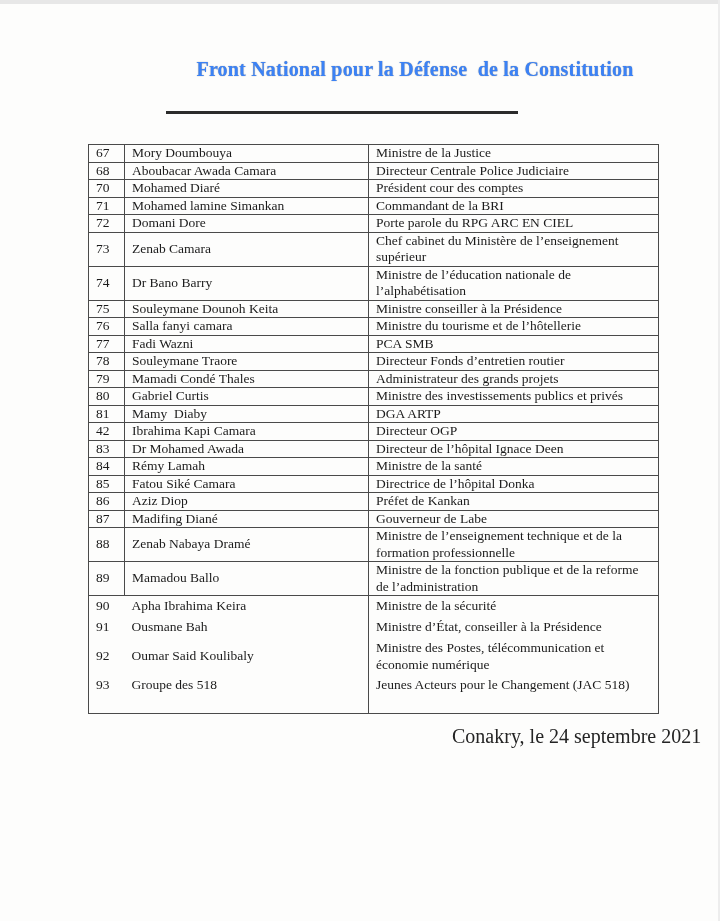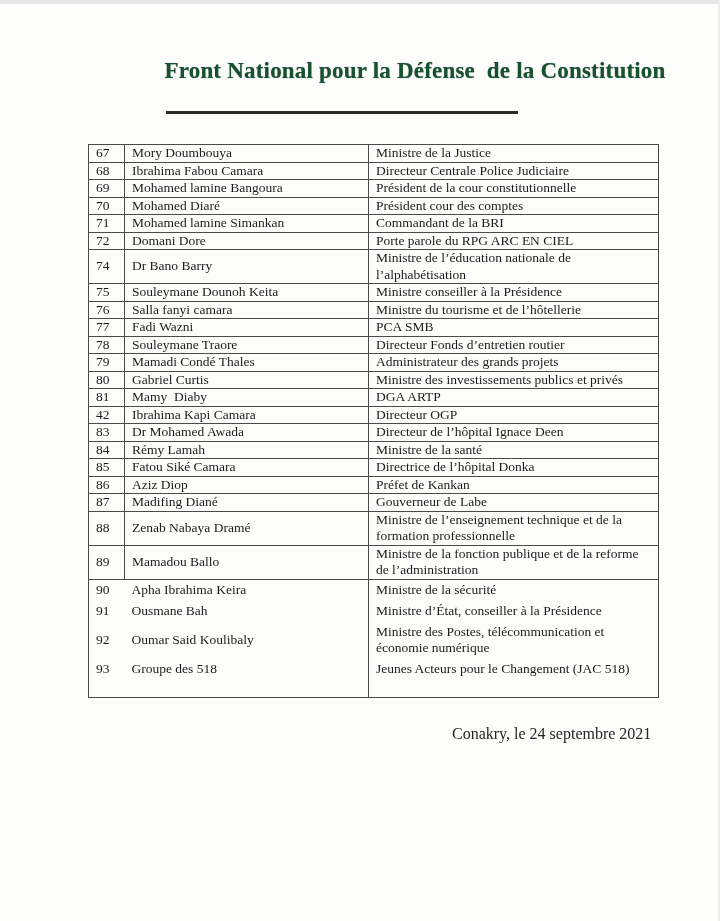--- a/index.html
+++ b/index.html
@@ -5,21 +5,21 @@
   html,body { margin:0; padding:0; }
   body {
     width:720px; height:921px; position:relative; overflow:hidden;
     background:#fdfdfc; color:#1d1d1d;
     font-family:"Liberation Serif", serif;
   }
   .scan-edge-top { position:absolute; top:0; left:0; width:720px; height:4px; background:#e7e7e7; }
   .scan-edge-right { position:absolute; top:0; right:0; width:2px; height:921px; background:#ededed; }
   .title {
     position:absolute; top:58px; left:110px; width:610px; text-align:center;
-    font-size:23px; font-weight:bold; color:#14532d; letter-spacing:0.2px;
+    font-size:20px; font-weight:bold; color:#3b82f6; letter-spacing:0.2px;
     white-space:pre-wrap; text-shadow:0 0 1px rgba(25,25,25,0.5);
   }
   .rule { position:absolute; top:111px; left:166px; width:352px; height:3px; background:#2b2b2b; }
   table.doc {
     position:absolute; top:144px; left:88px; width:570px;
     border-collapse:collapse; table-layout:fixed;font-family:Liberation Serif, serif;
   }
   table.doc td {
     border:1px solid #4a4a4a; font-size:13.5px; line-height:16.5px;
     padding:0 5px 0 7px; vertical-align:middle; color:#1b1b1b;
@@ -27,21 +27,21 @@
   }
   table.doc tr { height:17px; }
   td.c1 { padding-left:8px; }
   td.c2 { white-space:pre-wrap; }
   tr.mg td:first-child { border-right-style:hidden; }
   tr.mg td:nth-child(2) { border-left-style:hidden; }
   tr.nt td { border-top-style:hidden; }
   tr.r90 td, tr.r91 td { height:21px;margin-left:10px; }
   tr.r92 td { height:37px; }
   tr.r93 td { height:36px; vertical-align:top; padding-top:2px; }
-  .dateline { position:absolute; top:725px; left:452px; font-size:16px; color:#242424; }
+  .dateline { position:absolute; top:725px; left:452px; font-size:20px; color:#242424; }
 </style>
 </head>
 <body>
 
 <div class="scan-edge-top"></div>
 <div class="scan-edge-right"></div>
 
 <div class="title">Front National pour la Défense  de la Constitution</div>
 <div class="rule"></div>
 
@@ -52,42 +52,42 @@
       <col style="width:290px">
     </colgroup>
   <tbody>
     <tr>
         <td class="c1">67</td>
         <td class="c2">Mory Doumbouya</td>
         <td class="c3">Ministre de la Justice</td>
       </tr>
     <tr>
         <td class="c1">68</td>
-        <td class="c2">Ibrahima Fabou Camara</td>
+        <td class="c2">Aboubacar Awada Camara</td>
         <td class="c3">Directeur Centrale Police Judiciaire</td>
-      </tr>
-    <tr>
-        <td class="c1">69</td>
-        <td class="c2">Mohamed lamine Bangoura</td>
-        <td class="c3">Président de la cour constitutionnelle</td>
       </tr>
     <tr>
         <td class="c1">70</td>
         <td class="c2">Mohamed Diaré</td>
         <td class="c3">Président cour des comptes</td>
       </tr>
     <tr>
         <td class="c1">71</td>
         <td class="c2">Mohamed lamine Simankan</td>
         <td class="c3">Commandant de la BRI</td>
       </tr>
     <tr>
         <td class="c1">72</td>
         <td class="c2">Domani Dore</td>
         <td class="c3">Porte parole du RPG ARC EN CIEL</td>
+      </tr>
+    <tr>
+        <td class="c1">73</td>
+        <td class="c2">Zenab Camara</td>
+        <td class="c3">Chef cabinet du Ministère de l’enseignement supérieur</td>
       </tr>
     <tr>
         <td class="c1">74</td>
         <td class="c2">Dr Bano Barry</td>
         <td class="c3">Ministre de l’éducation nationale de l’alphabétisation</td>
       </tr>
     <tr>
         <td class="c1">75</td>
         <td class="c2">Souleymane Dounoh Keita</td>
         <td class="c3">Ministre conseiller à la Présidence</td>

